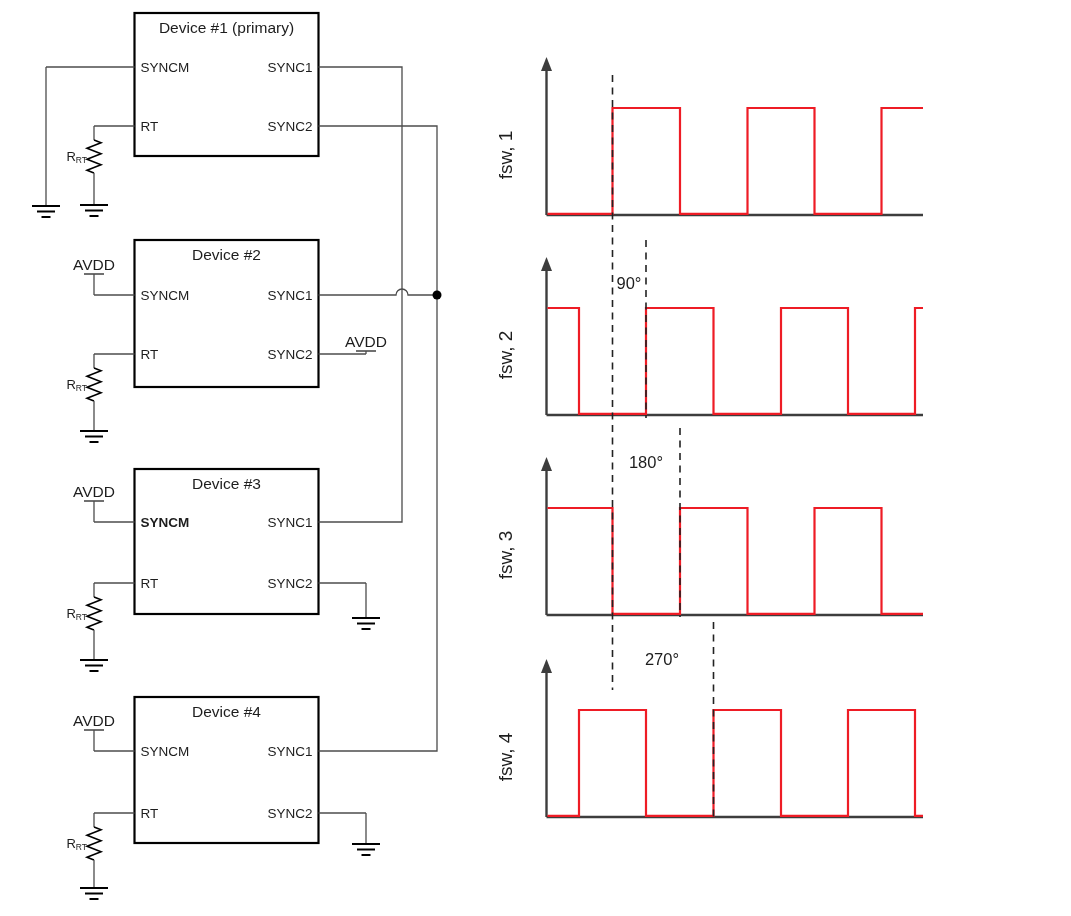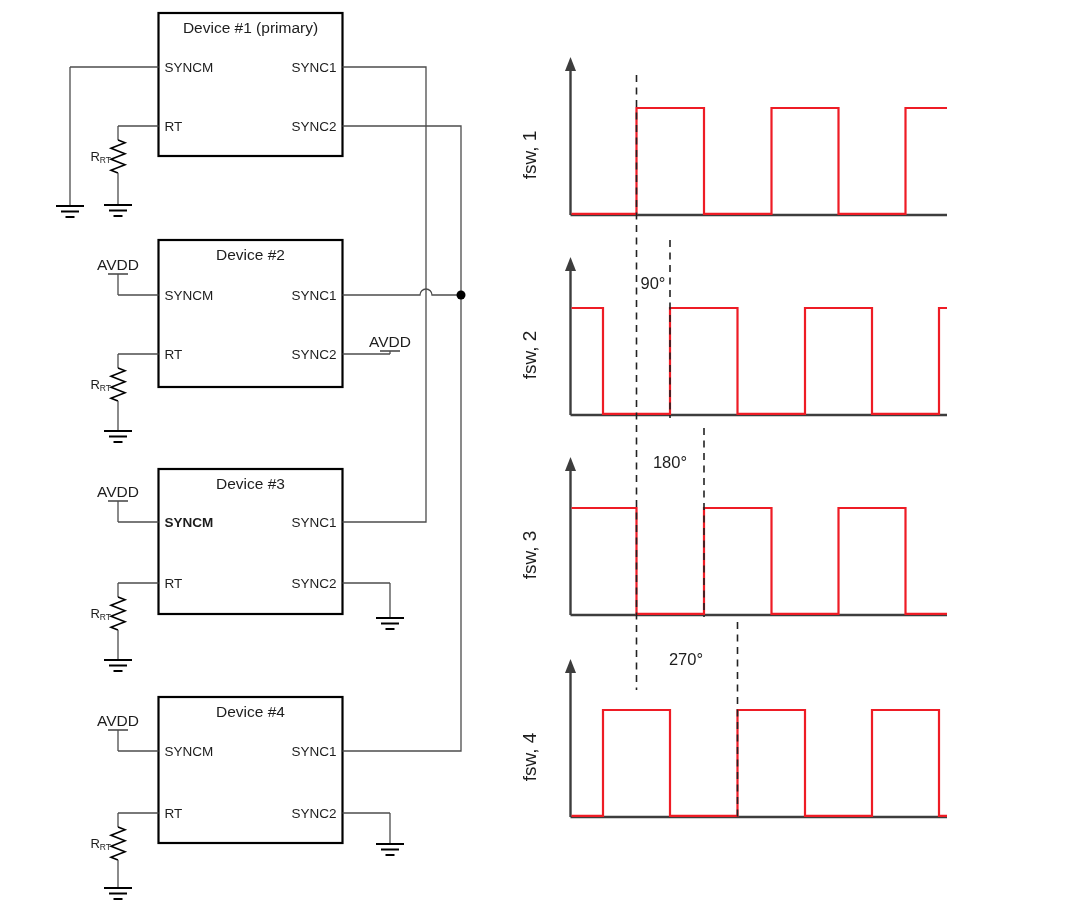--- a/index.html
+++ b/index.html
@@ -1,16 +1,16 @@
 <!DOCTYPE html>
 <html><head>
 <meta charset="utf-8">
 <style>
   html,body{margin:0;padding:0;background:#ffffff;}
-  .stage{position:relative;width:923px;height:916px;background:#ffffff;overflow:hidden;margin-left:24px;}
+  .stage{position:relative;width:923px;height:916px;background:#ffffff;overflow:hidden;}
   svg{font-family:"Liberation Sans",sans-serif;}
   svg text{fill:#1d1d1d;}
 </style>
 </head>
 <body>
 
 <div class="stage">
   <svg id="diagram" width="1071" height="916" viewBox="0 0 1071 916">
       <rect x="134.5" y="13" width="184" height="143" fill="none" stroke="#000000" stroke-width="2.2"></rect>
       <text x="226.5" y="33" font-size="15.5" text-anchor="middle" fill="#1d1d1d">Device #1 (primary)</text>

